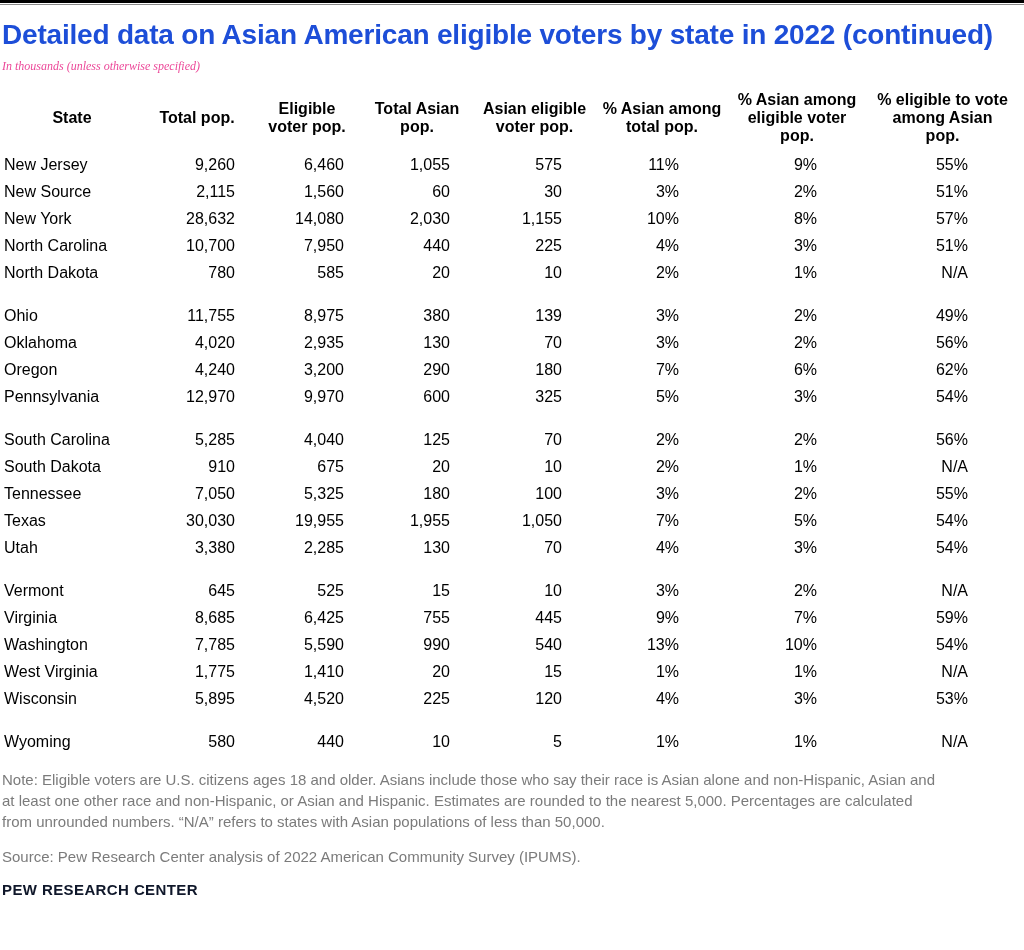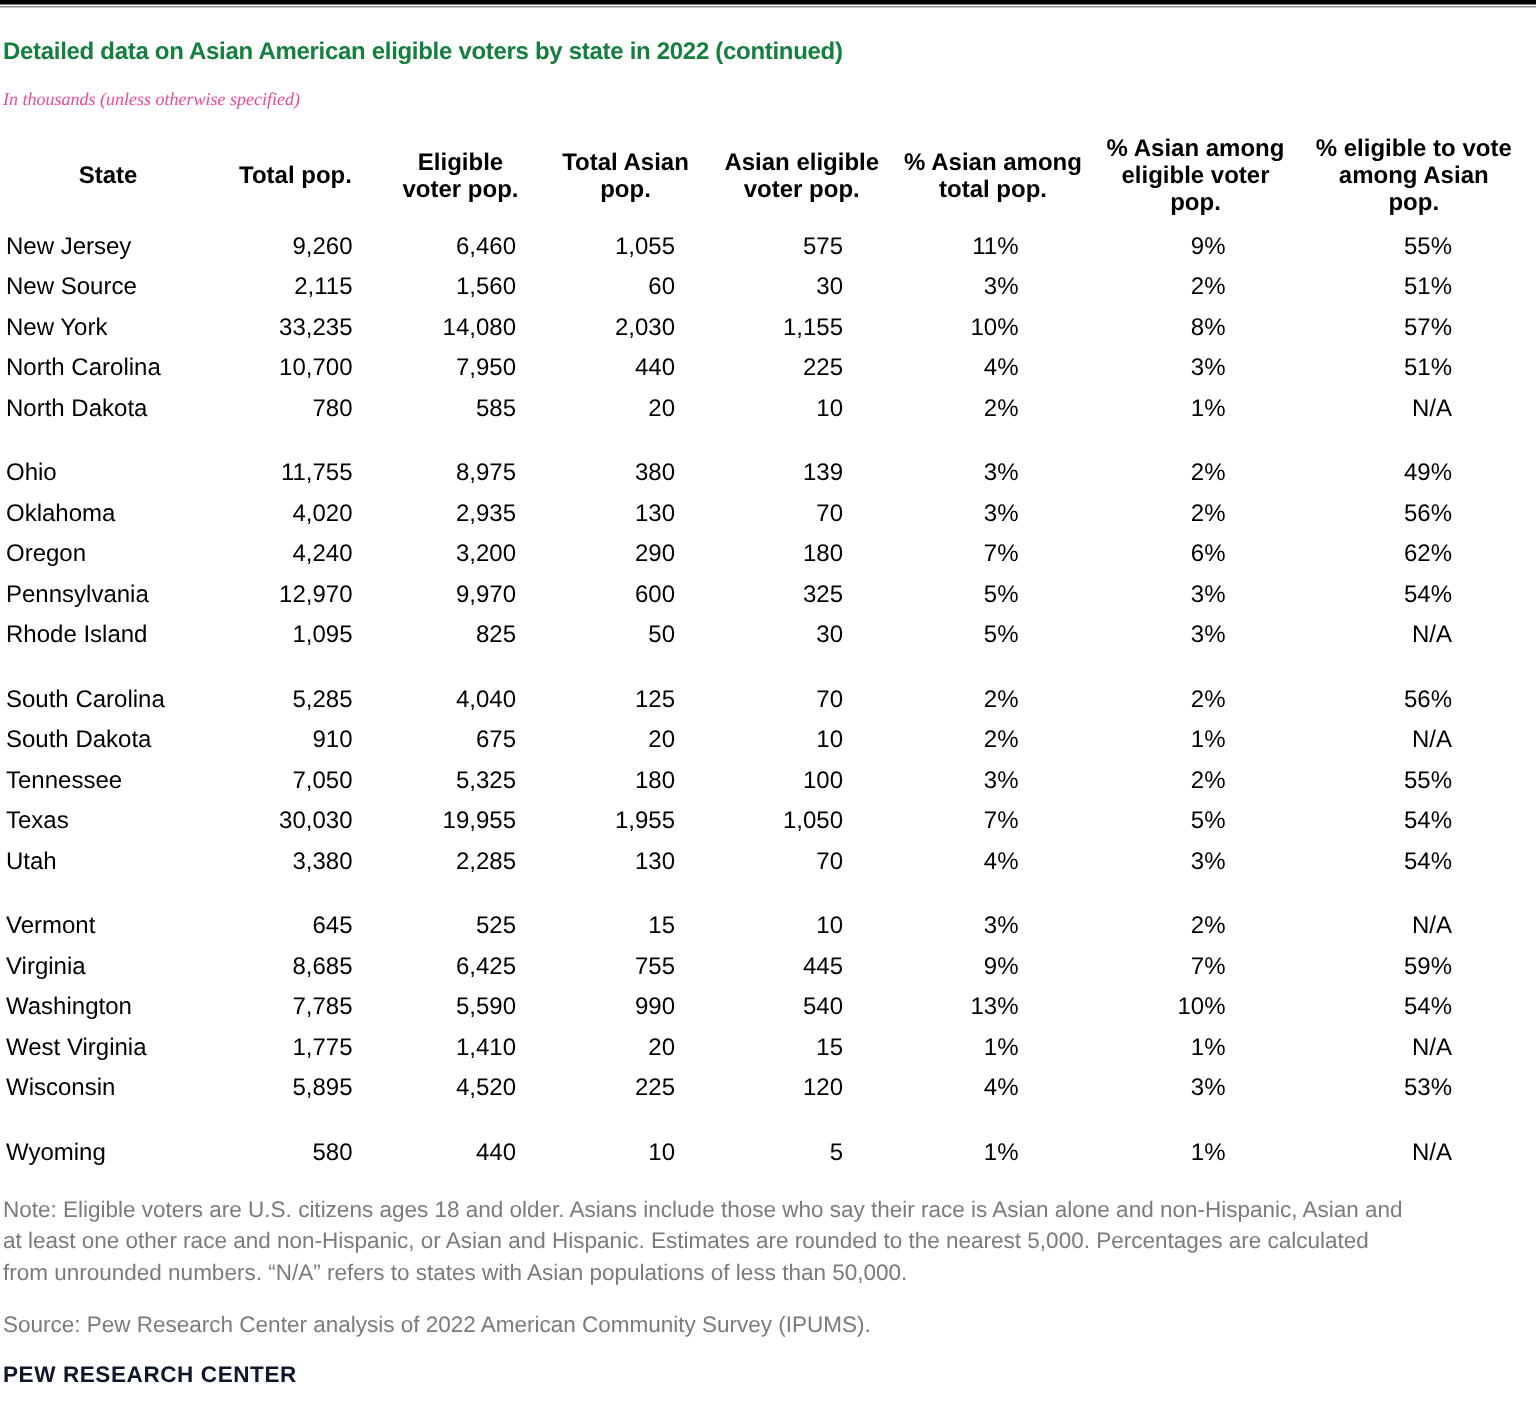--- a/index.html
+++ b/index.html
@@ -4,22 +4,22 @@
 <style>
   html, body { margin: 0; padding: 0; background: #ffffff; }
   body {
     width: 1024px; height: 950px; overflow: hidden;
     font-family: "Liberation Sans", sans-serif;
     color: #000000;
   }
   .page { width: 1024px; }
   .rule-top { height: 1px; border-top: 3px solid #000; border-bottom: 1px solid #8a8a8a; }
   h1.title {
-    margin: 17px 0 0 2px; font-size: 16px; line-height: 26px;
-    font-weight: bold; color: #15803d; letter-spacing: -0.2px;
+    margin: 17px 0 0 2px; font-size: 28px; line-height: 26px;
+    font-weight: bold; color: #1d4ed8; letter-spacing: -0.2px;
   }
   p { margin: 0; }
   .subtitle {
     margin: 8px 0 0 2px;
     font-family: "Liberation Serif", serif; font-style: italic;
     font-size: 12px; line-height: 21px; color: #ec4899;
   }
   table.data {
     margin: 14px 0 0 2px; border-collapse: collapse; table-layout: fixed;
     width: 1016px;
@@ -107,21 +107,21 @@
           <td class="c1 num">2,115</td>
           <td class="c2 num">1,560</td>
           <td class="c3 num">60</td>
           <td class="c4 num">30</td>
           <td class="c5 num">3%</td>
           <td class="c6 num">2%</td>
           <td class="c7 num">51%</td>
         </tr>
         <tr>
           <td class="c0">New York</td>
-          <td class="c1 num">33,235</td>
+          <td class="c1 num">28,632</td>
           <td class="c2 num">14,080</td>
           <td class="c3 num">2,030</td>
           <td class="c4 num">1,155</td>
           <td class="c5 num">10%</td>
           <td class="c6 num">8%</td>
           <td class="c7 num">57%</td>
         </tr>
         <tr>
           <td class="c0">North Carolina</td>
           <td class="c1 num">10,700</td>
@@ -178,30 +178,20 @@
         <tr>
           <td class="c0">Pennsylvania</td>
           <td class="c1 num">12,970</td>
           <td class="c2 num">9,970</td>
           <td class="c3 num">600</td>
           <td class="c4 num">325</td>
           <td class="c5 num">5%</td>
           <td class="c6 num">3%</td>
           <td class="c7 num">54%</td>
         </tr>
-        <tr>
-          <td class="c0">Rhode Island</td>
-          <td class="c1 num">1,095</td>
-          <td class="c2 num">825</td>
-          <td class="c3 num">50</td>
-          <td class="c4 num">30</td>
-          <td class="c5 num">5%</td>
-          <td class="c6 num">3%</td>
-          <td class="c7 num">N/A</td>
-        </tr>
         <tr class="spacer">
           <td colspan="8"></td>
         </tr>
         <tr>
           <td class="c0">South Carolina</td>
           <td class="c1 num">5,285</td>
           <td class="c2 num">4,040</td>
           <td class="c3 num">125</td>
           <td class="c4 num">70</td>
           <td class="c5 num">2%</td>

